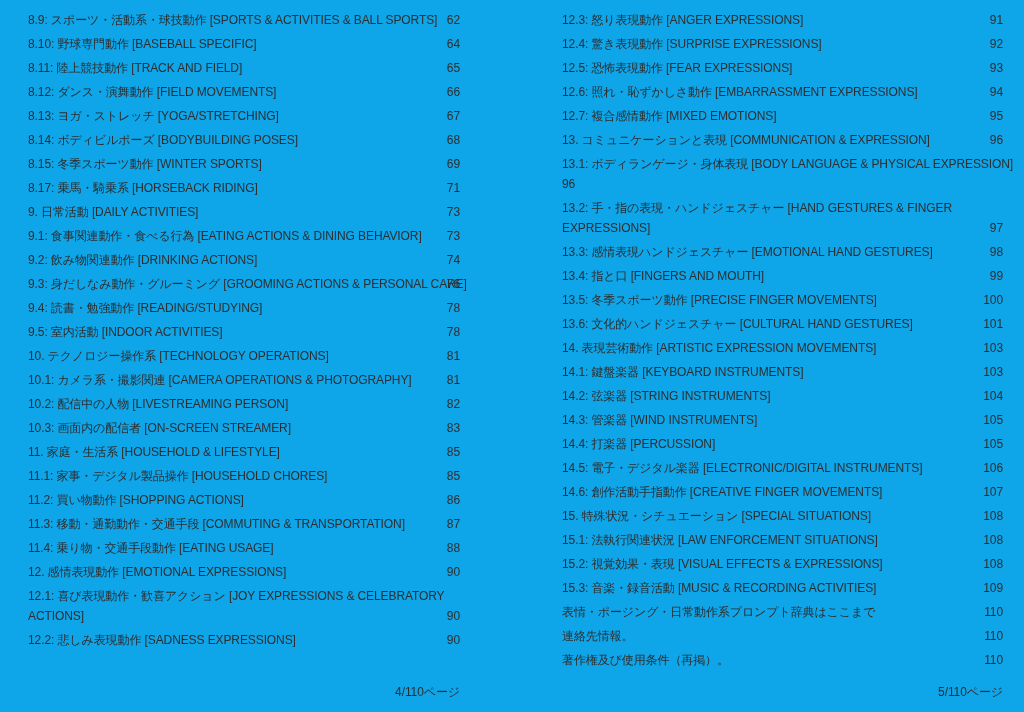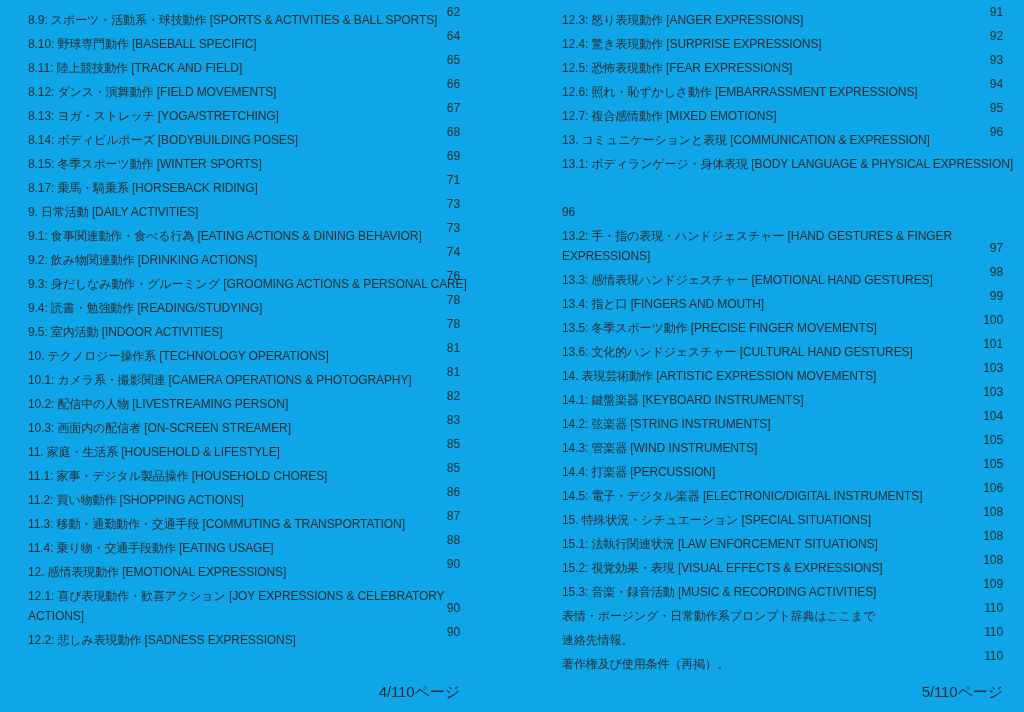--- a/index.html
+++ b/index.html
@@ -31,34 +31,33 @@
     margin-bottom: 4px;
     line-height: 20px;
   }
   .entry-label {
     display: block;
     white-space: pre; 
   }
   .entry-page {
     position: absolute;
     right: 0;
-    bottom: 8px;
+    bottom: 0;
     line-height: 20px;
-    margin-top: 28px;
   }
   .toc-entry.own-line .entry-page {
     position: static;
     display: block; 
   }
   .page-footer {
     position: absolute;
     top: 682px;
     text-align: right;
     line-height: 20px;
-    font-size: 15px;
+    font-size: 12px;
     color: #2e2e2e;
   }
   .page-footer.left  { left: 28px;  width: 432px; }
   .page-footer.right { left: 562px; width: 441px; }
 </style>
 </head>
 <body style="background: rgb(255, 255, 255);">
 
 <div class="canvas" style="color: rgb(46, 46, 46);">
 
@@ -238,20 +237,24 @@
       </div>
       <div class="toc-entry">
         <span class="entry-label">14.4: 打楽器 [PERCUSSION]</span>
         <span class="entry-page">105</span>
       </div>
       <div class="toc-entry">
         <span class="entry-label">14.5: 電子・デジタル楽器 [ELECTRONIC/DIGITAL INSTRUMENTS]</span>
         <span class="entry-page">106</span>
       </div>
       <div class="toc-entry">
+        <span class="entry-label">14.6: 創作活動手指動作 [CREATIVE FINGER MOVEMENTS]</span>
+        <span class="entry-page">107</span>
+      </div>
+      <div class="toc-entry">
         <span class="entry-label">15. 特殊状況・シチュエーション [SPECIAL SITUATIONS]</span>
         <span class="entry-page">108</span>
       </div>
       <div class="toc-entry">
         <span class="entry-label">15.1: 法執行関連状況 [LAW ENFORCEMENT SITUATIONS]</span>
         <span class="entry-page">108</span>
       </div>
       <div class="toc-entry">
         <span class="entry-label">15.2: 視覚効果・表現 [VISUAL EFFECTS &amp; EXPRESSIONS]</span>
         <span class="entry-page">108</span>

